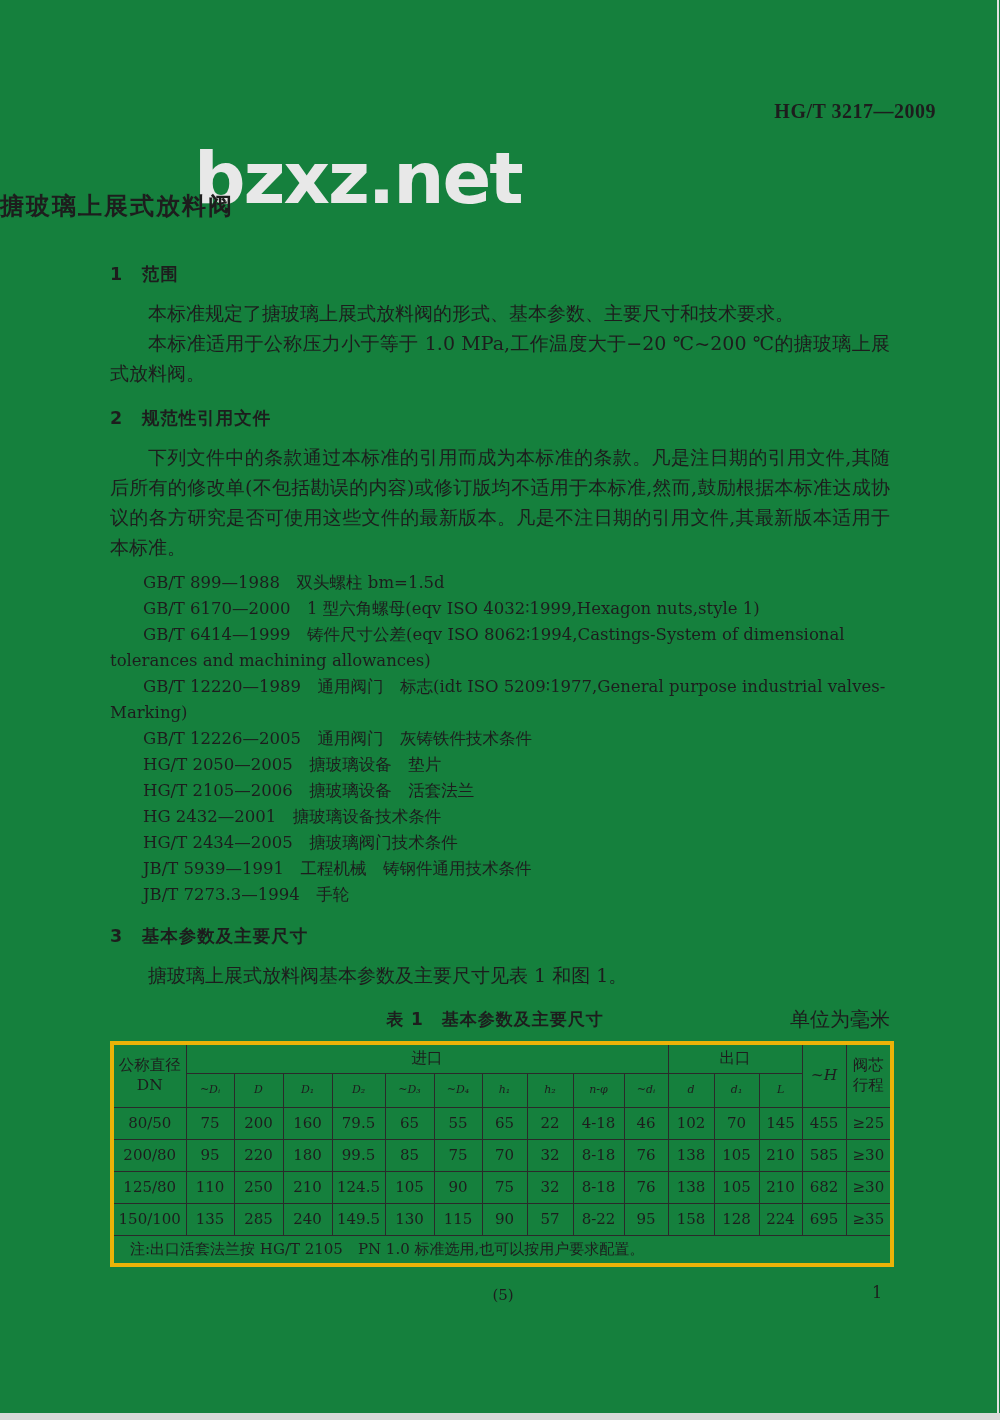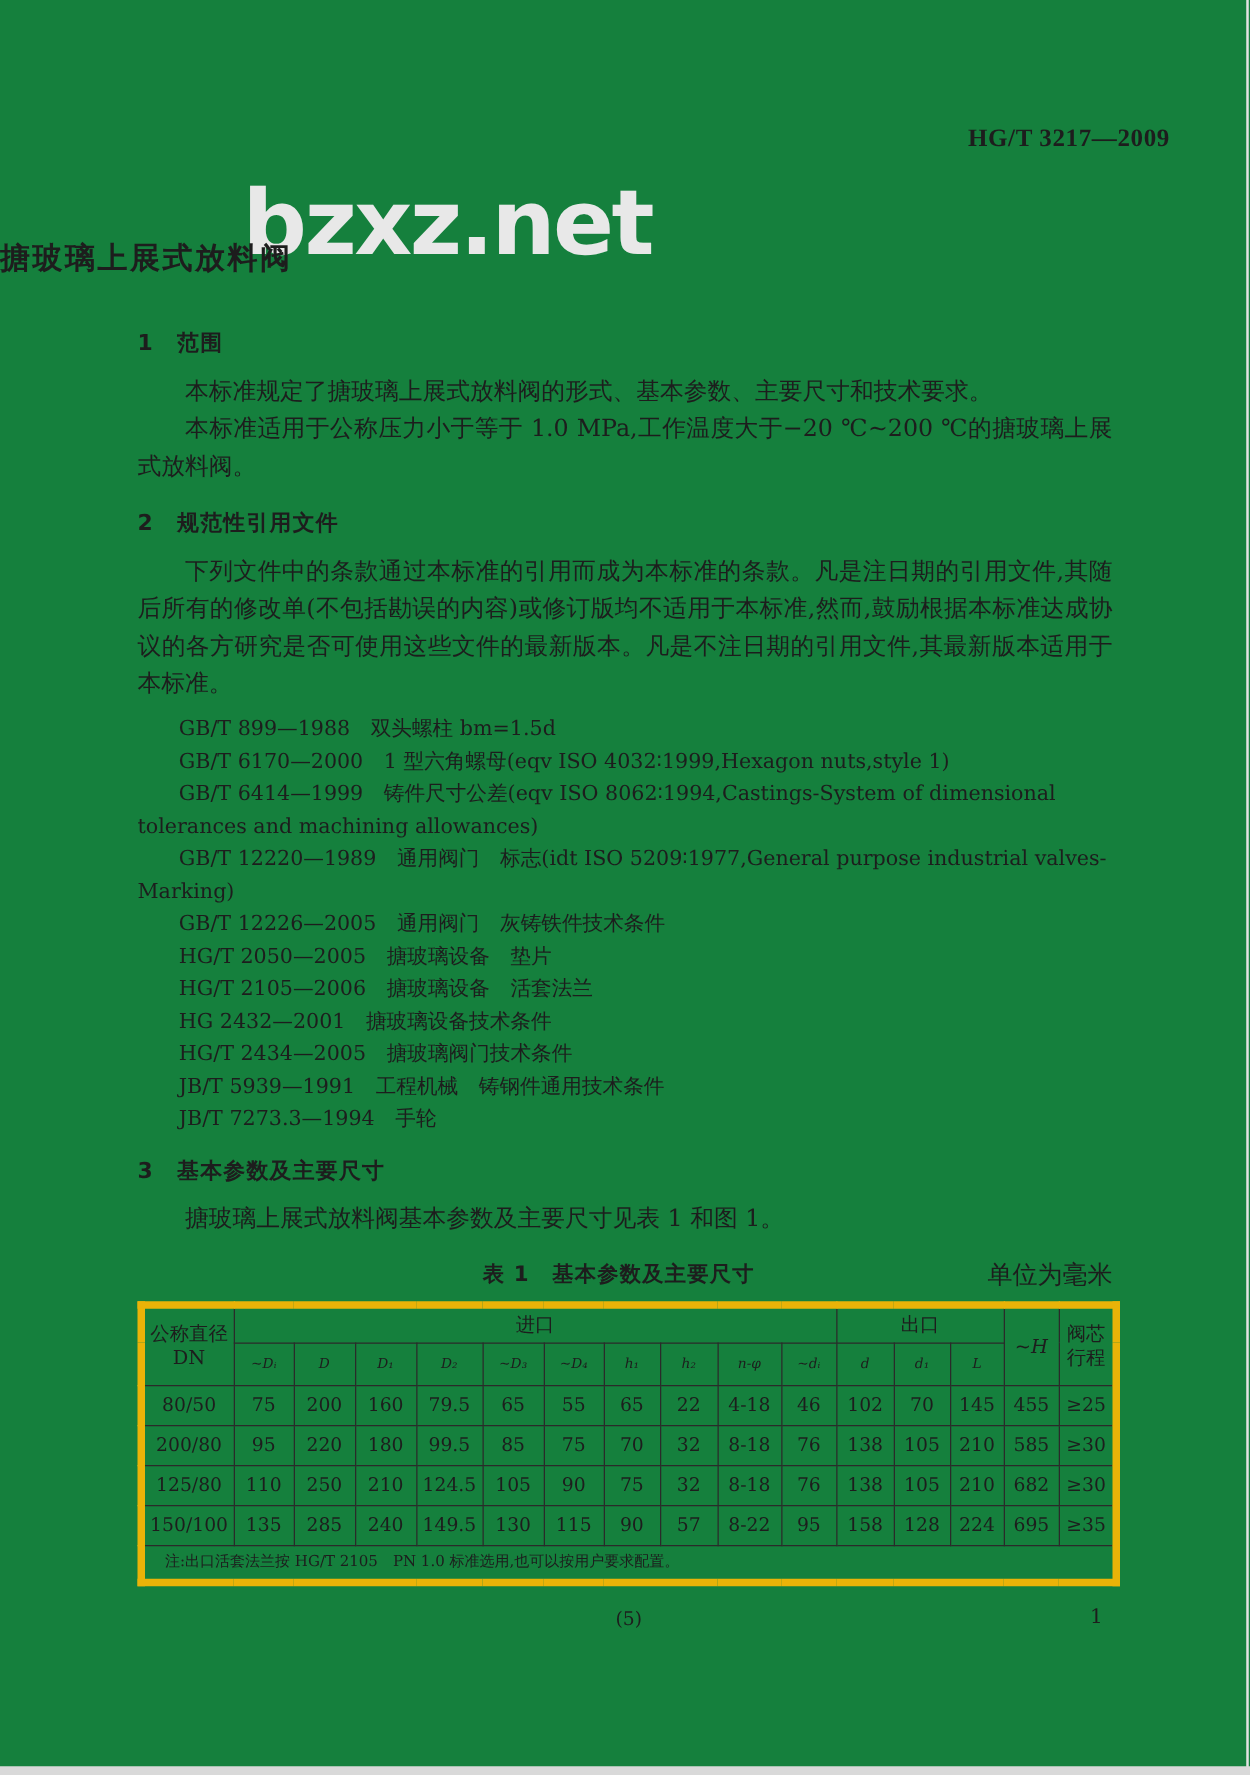--- a/index.html
+++ b/index.html
@@ -44,32 +44,32 @@
   }
   .caption {
     flex:1; text-align:center;
     font-family:"DejaVu Sans","Liberation Sans",sans-serif;
     font-size:17px; font-weight:bold; letter-spacing:1px;
     padding-left:90px;
   }
   .unit-note { font-size:20px; white-space:nowrap; }
   table.t1 {
     margin-top:8px; border-collapse:collapse; table-layout:fixed; width:780px;
-    border:6px solid #eab308;
+    border:4px solid #eab308;
   }
   table.t1 th, table.t1 td {
     border:1px solid #2a2a2a; text-align:center; vertical-align:middle;
     font-weight:normal; font-size:15px; line-height:1.25; padding:2px 1px;
   }
   table.t1 tr.gh th { height:30px; font-size:15.5px; }
   table.t1 tr.sh th { height:34px; font-style:italic; font-size:11px; }
   table.t1 th.cjk { font-style:normal; font-size:15.5px; }
   table.t1 tbody td { height:32px; }
   table.t1 td.notecell {
-    text-align:left; font-size:12px; height:30px; padding:4px 6px 4px 16px;
+    text-align:left; font-size:15px; height:30px; padding:4px 6px 4px 16px;
     font-style:normal;
   }
   .footer-center { position:absolute; top:1286px; left:470px; width:66px; text-align:center; font-size:15px; }
   .footer-page { position:absolute; top:1283px; left:872px; font-size:16px; }
   .scan-bottom { position:absolute; left:0; right:0; bottom:0; height:7px; background:#d9d9d9; }
   .scan-right { position:absolute; top:0; bottom:0; right:1px; width:2px; background:#e3e3e3; }
 </style>
 </head>
 <body>
 

